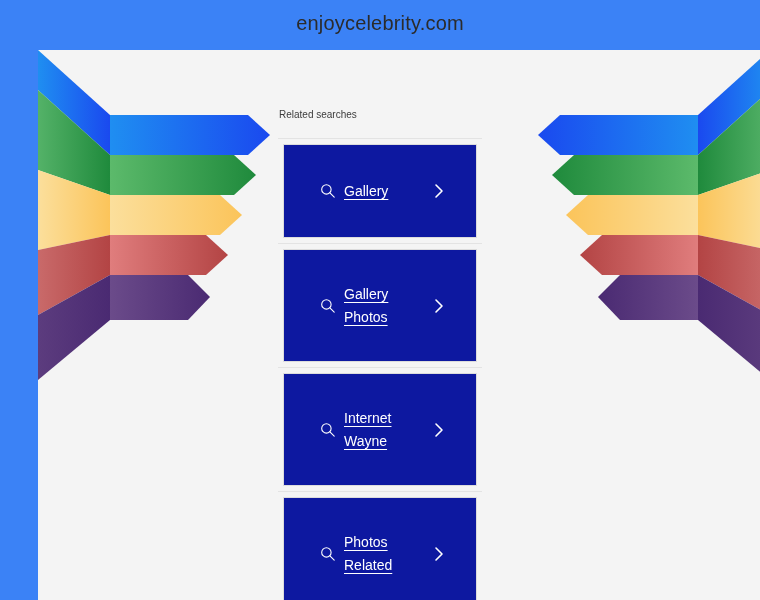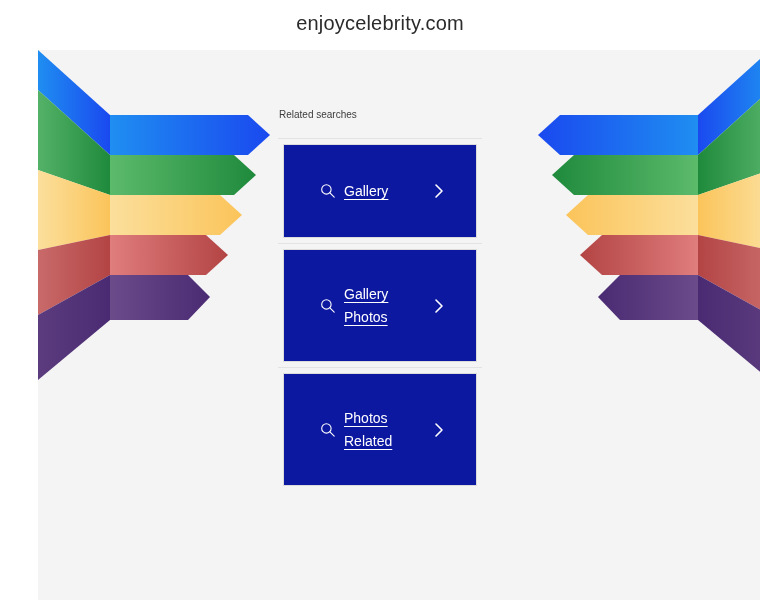--- a/index.html
+++ b/index.html
@@ -12,21 +12,21 @@
     background: #090909;
     font-family: "Liberation Sans", sans-serif;
     overflow: hidden;
   }
 
   
   #page {
     position: relative;
     width: 760px;
     height: 600px;
-    background: #ffffff;
+    background: #3b82f6;
     overflow: hidden;
   }
 
   
   #domain-title {
     position: absolute;
     left: 0;
     top: 10px;
     width: 760px;
     text-align: center;
@@ -305,38 +305,57 @@
               <span class="card-label">Photos</span>
             </span>
             <span class="chevron-icon">
               <svg width="14" height="18" viewBox="0 0 14 18">
                 <polyline points="4,3 10,9 4,15" fill="none" stroke="#ffffff" stroke-width="1.6" stroke-linecap="round" stroke-linejoin="round"></polyline>
               </svg>
             </span>
           </div>
         </div>
 
-
         <div class="card-outer">
           <div class="card tall">
             <span class="search-icon">
               <svg width="16" height="16" viewBox="0 0 16 16">
                 <circle cx="6.4" cy="6.4" r="4.7" fill="none" stroke="#ffffff" stroke-width="1.1"></circle>
                 <line x1="9.9" y1="9.9" x2="14.2" y2="14.2" stroke="#ffffff" stroke-width="1.1" stroke-linecap="round"></line>
               </svg>
             </span>
             <span class="card-labels">
-              <span class="card-label">Photos</span>
-              <span class="card-label">Related</span>
+              <span class="card-label">Internet</span>
+              <span class="card-label">Wayne</span>
             </span>
             <span class="chevron-icon">
               <svg width="14" height="18" viewBox="0 0 14 18">
                 <polyline points="4,3 10,9 4,15" fill="none" stroke="#ffffff" stroke-width="1.6" stroke-linecap="round" stroke-linejoin="round"></polyline>
               </svg>
             </span>
           </div>
         </div>
 
+        <div class="card-outer">
+          <div class="card tall">
+            <span class="search-icon">
+              <svg width="16" height="16" viewBox="0 0 16 16">
+                <circle cx="6.4" cy="6.4" r="4.7" fill="none" stroke="#ffffff" stroke-width="1.1"></circle>
+                <line x1="9.9" y1="9.9" x2="14.2" y2="14.2" stroke="#ffffff" stroke-width="1.1" stroke-linecap="round"></line>
+              </svg>
+            </span>
+            <span class="card-labels">
+              <span class="card-label">Photos</span>
+              <span class="card-label">Related</span>
+            </span>
+            <span class="chevron-icon">
+              <svg width="14" height="18" viewBox="0 0 14 18">
+                <polyline points="4,3 10,9 4,15" fill="none" stroke="#ffffff" stroke-width="1.6" stroke-linecap="round" stroke-linejoin="round"></polyline>
+              </svg>
+            </span>
+          </div>
+        </div>
+
       </div>
     </div>
 
   </div>
 </div>
 
 </body></html>

